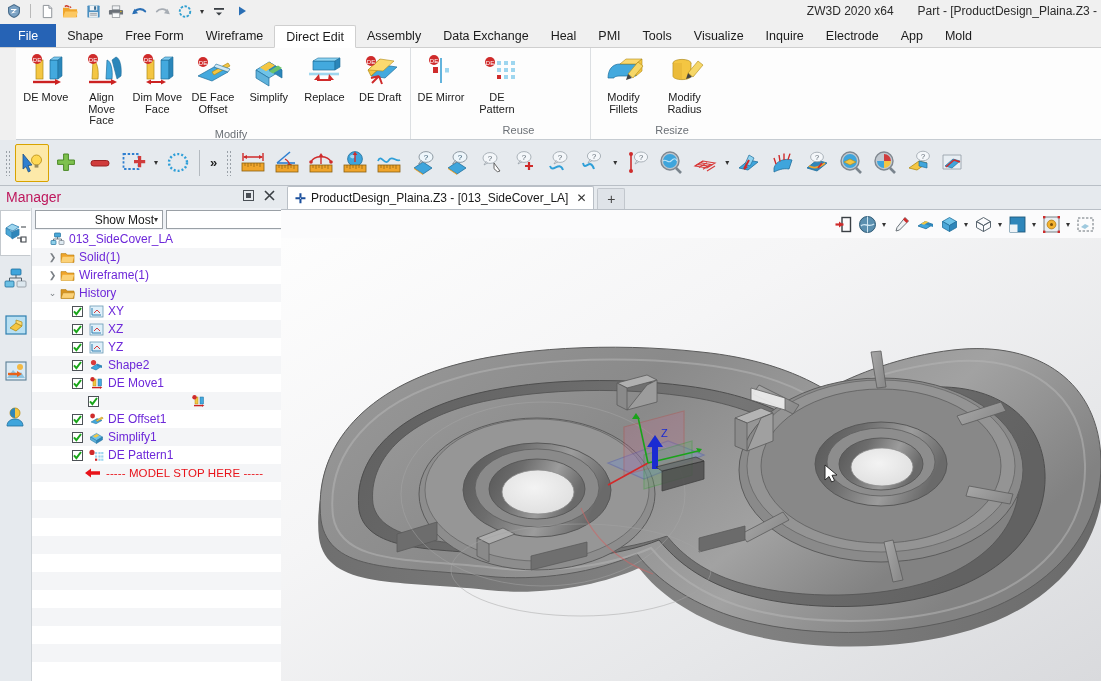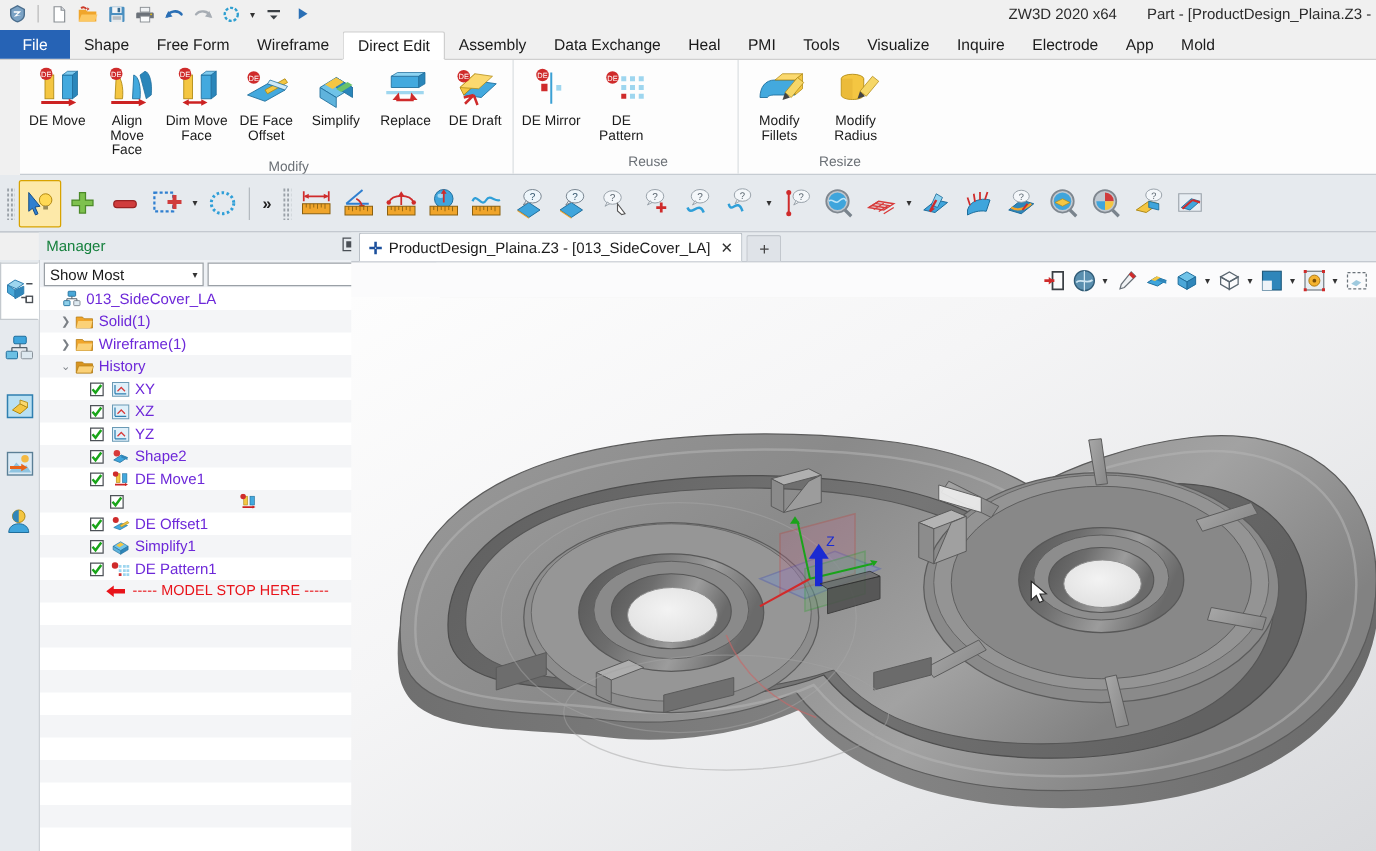--- a/index.html
+++ b/index.html
@@ -73,37 +73,37 @@
             cursor:pointer; border:1px solid transparent; border-radius:2px; flex:none;}
   .tb-btn.sel { background:#fde9a9; border:1px solid #d8a300; }
   .tb-sep { width:1px; height:26px; background:#b4bac0; margin:0 4px; }
   .tb-caret { font-size:8px; color:#333; width:10px; text-align:center; cursor:pointer;}
   .tb-more { font-weight:bold; font-size:13px; color:#222; padding:0 6px; cursor:pointer; }
 
   
   .mgr-header {
     position:absolute; left:0; top:186px; width:281px; height:22px;
     background:#e6eaee; display:flex; align-items:center; padding-left:6px;
-    font-size:12px; color:#15803d;margin-left:31px;
+    font-size:14px; color:#be185d;
   }
   .mgr-header .acts { position:absolute; right:5px; top:3px; display:flex; gap:8px; }
   .mgr-body {
     position:absolute; left:0; top:208px; width:281px; height:473px;
     background:#eef1f5; border-right:1px solid #b9bfc6; display:flex;
   }
   .mgr-tabs { width:33px; background:#e6eaee; padding-top:2px; border-right:1px solid #cdd2d7;}
   .mgr-tab { width:31px; height:46px; display:flex; align-items:center; justify-content:center; cursor:pointer;}
   .mgr-tab.active { background:#ffffff; border:1px solid #c4c9ce; border-right:1px solid #fff;}
   .mgr-main { flex:1; display:flex; flex-direction:column; background:#fff; }
   .mgr-filter { height:22px; display:flex; align-items:center; padding:2px 3px 1px 3px; background:#eef1f5; gap:3px;}
   .combo {
     flex:0 0 128px; height:19px; background:#fff; border:1px solid #9aa0a6;
     display:flex; align-items:center; padding:0 4px; font-size:12px; cursor:pointer;
   }
-  .combo .cv { flex:1; }
+  .combo .cv { flex:1;text-align:right; }
   .combo .ca { font-size:8px; color:#333; }
   .srch { flex:1; height:19px; background:#fff; border:1px solid #9aa0a6; }
 
   .tree { flex:1; overflow:hidden; background:#fff; font-size:12px; }
   .trow { height:18px; display:flex; align-items:center; padding-left:4px; white-space:nowrap; cursor:pointer;}
   .trow.alt { background:#f4f5f7; }
   .tw { width:13px; display:flex; align-items:center; justify-content:center; color:#7a7f85; font-size:9px; flex:none;}
   .tcb { width:11px; height:11px; border:1px solid #4d5257; background:#fff; margin-right:5px;
          display:flex; align-items:center; justify-content:center; flex:none; }
   .tcb svg { display:block; }

